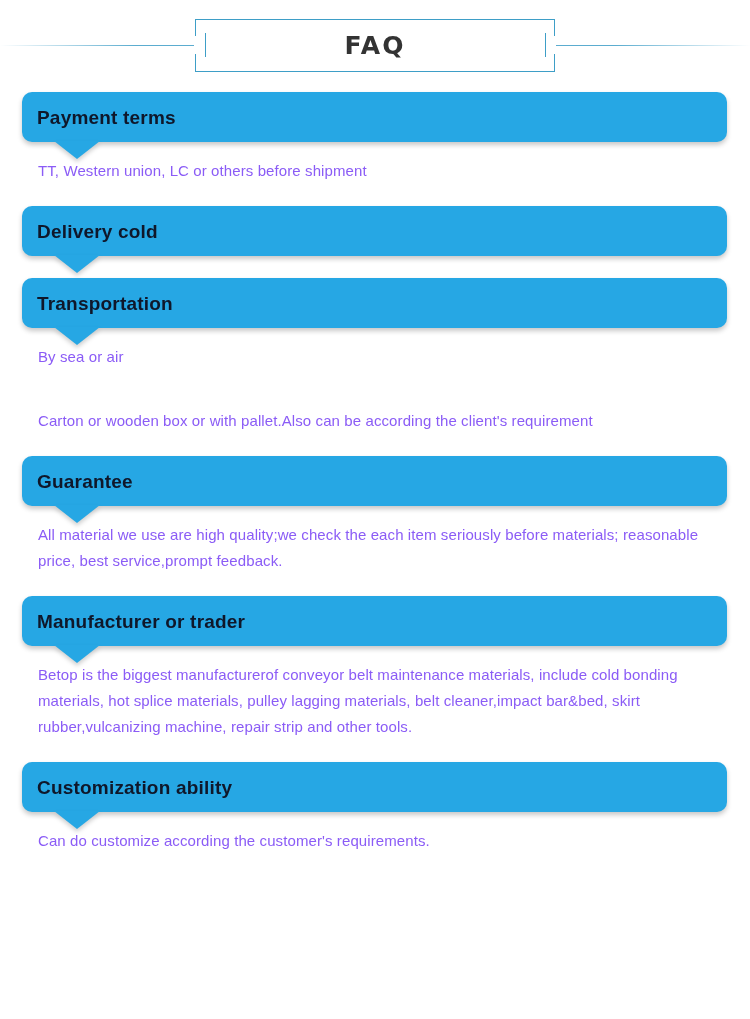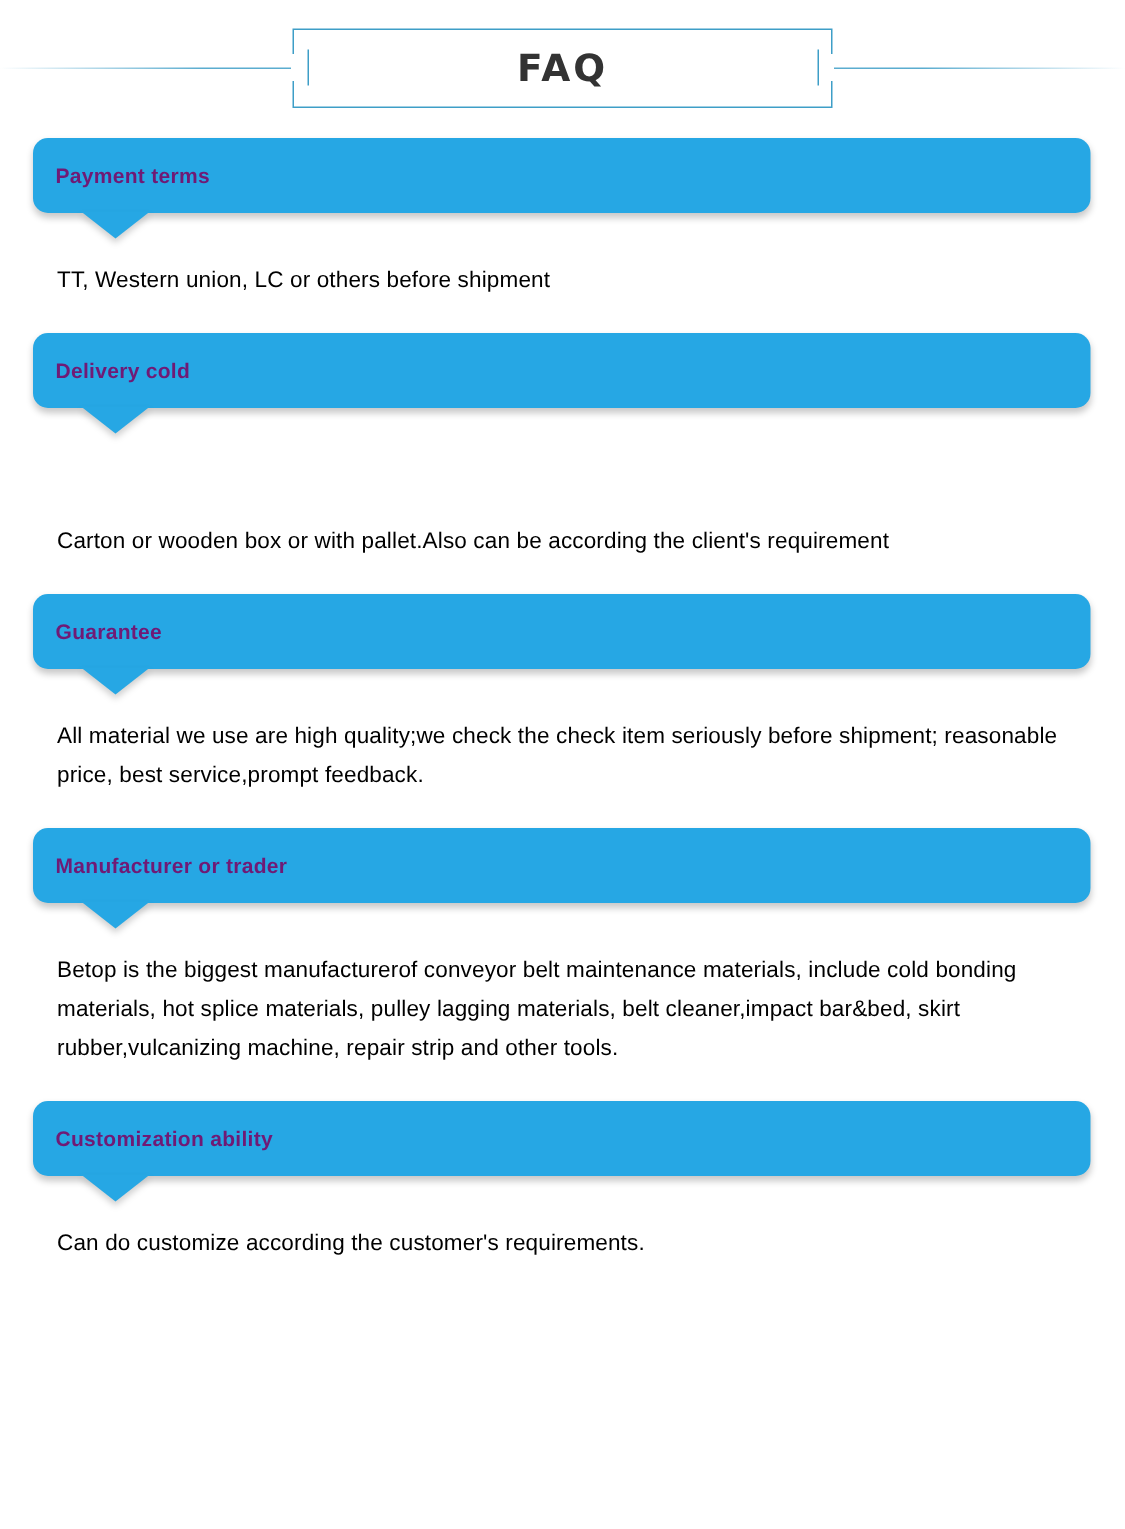--- a/index.html
+++ b/index.html
@@ -103,46 +103,46 @@
     height: 50px;
     background: #26a7e4;
     border-radius: 10px;
     box-shadow: 0 3px 5px rgba(0,0,0,0.22);
     display: flex;
     align-items: center;
   }
 
   .faq-question {
     padding-left: 15px;
-    font-size: 14px;
+    font-size: 19px;
     font-weight: 700;
-    color: #701a75;
+    color: #0f172a;
     letter-spacing: 0.2px;
     line-height: 1;
   }
 
   
   .faq-tail {
     position: absolute;
     left: 32px;
     bottom: -17px;
     width: 0;
     height: 0;
     border-left: 23px solid transparent;
     border-right: 23px solid transparent;
     border-top: 18px solid #26a7e4;
     filter: drop-shadow(0 3px 2px rgba(0,0,0,0.18));
   }
 
   .faq-answer {
     margin: 0 24px 0 38px;
-    padding-top: 32px;
+    padding-top: 16px;
     font-size: 15px;
     line-height: 26px;
-    color: #000000;
+    color: #8b5cf6;
     letter-spacing: 0.1px;
   }
 
   
   .faq-item          { padding-bottom: 22px; }
 </style>
 </head>
 <body>
 
 <div class="page">
@@ -168,32 +168,37 @@
     </div>
 
     <div class="faq-item">
       <div class="faq-bar">
         <span class="faq-question">Delivery cold</span>
         <span class="faq-tail"></span>
       </div>
     </div>
 
     <div class="faq-item">
+      <div class="faq-bar">
+        <span class="faq-question">Transportation</span>
+        <span class="faq-tail"></span>
+      </div>
+      <div class="faq-answer">By sea or air</div>
     </div>
 
     <div class="faq-item">
       <div class="faq-answer">Carton or wooden box or with pallet.Also can be according the client's requirement</div>
     </div>
 
     <div class="faq-item">
       <div class="faq-bar">
         <span class="faq-question">Guarantee</span>
         <span class="faq-tail"></span>
       </div>
-      <div class="faq-answer"> All material we use are high quality;we check the check item seriously before shipment; reasonable price, best service,prompt feedback.</div>
+      <div class="faq-answer"> All material we use are high quality;we check the each item seriously before materials; reasonable price, best service,prompt feedback.</div>
     </div>
 
     <div class="faq-item">
       <div class="faq-bar">
         <span class="faq-question">Manufacturer or trader</span>
         <span class="faq-tail"></span>
       </div>
       <div class="faq-answer">Betop is the biggest manufacturerof conveyor belt maintenance materials, include cold bonding materials, hot splice materials, pulley lagging materials, belt cleaner,impact bar&amp;bed, skirt rubber,vulcanizing machine, repair strip and other tools.</div>
     </div>
 

